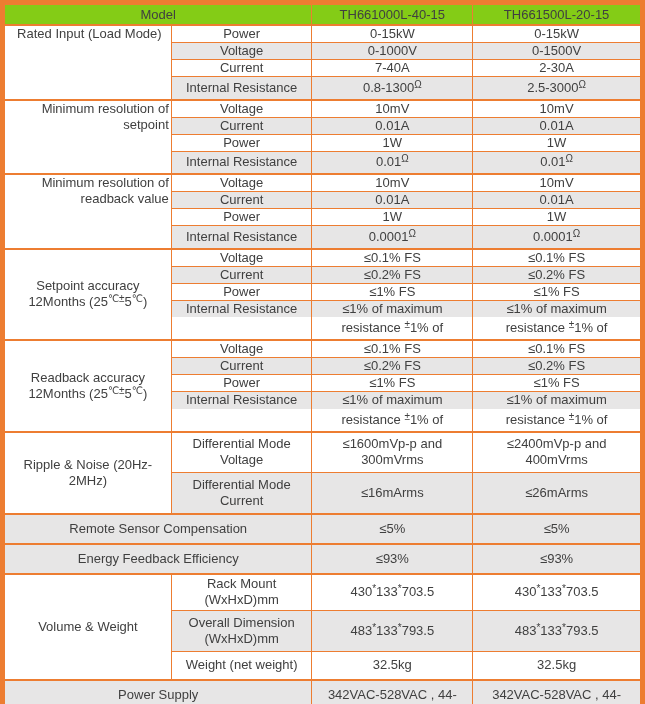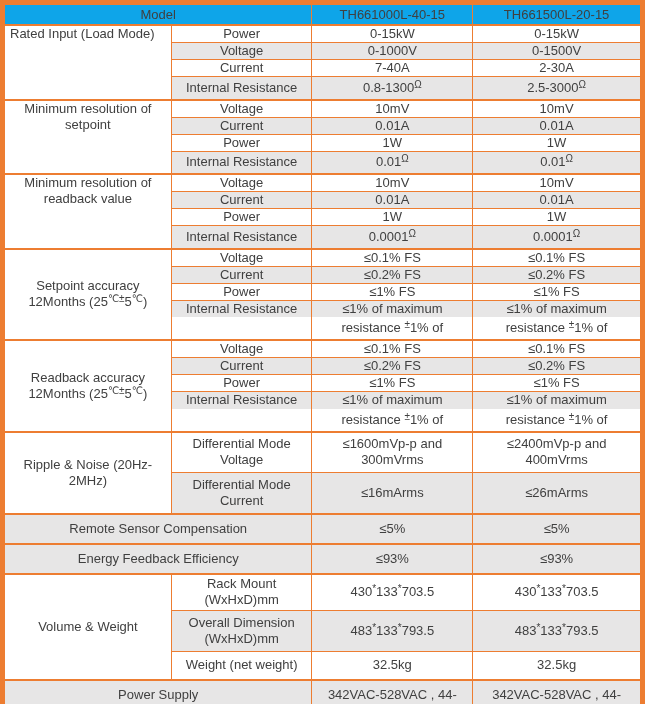--- a/index.html
+++ b/index.html
@@ -4,25 +4,25 @@
 <style>
   html,body{margin:0;padding:0;background:#ffffff;}
   body{font-family:"Liberation Sans","DejaVu Sans",sans-serif;color:#404040;}
   .frame{width:637px;border:4px solid #ED7D31;}
   table.spec{border-collapse:collapse;table-layout:fixed;width:100%;font-size:13px;}
   .spec th,.spec td{
     border:1px solid #ED7D31;
     text-align:center;vertical-align:middle;
     padding:0 2px;font-weight:normal;line-height:16px;overflow:hidden;
   }
-  .spec tr.hdr th{background:#0ea5e9;height:19px;}
+  .spec tr.hdr th{background:#84cc16;height:19px;}
   .spec tr.g td{background:#E7E6E6;}
   .spec tr.sec td, .spec tr.sec th{border-top:2px solid #ED7D31;}
-  .spec td.topv{vertical-align:top;}
-  .spec td.leftt{text-align:left;padding-left:5px;}
+  .spec td.topv{vertical-align:top;text-align:right;}
+  .spec td.leftt{text-align:center;padding-left:5px;}
   .pl{white-space:pre-line;}
   .spec sup{font-size:10px;line-height:0;vertical-align:4px;letter-spacing:0;}
   .spec tr.nbb td{border-bottom:none;}
   .spec tr.nbt td{border-top:none;}
   .h17{height:17px;} .h23{height:23px;} .h41{height:41px;}
   .h20{height:30px;} .h37{height:37px;} .h19{height:28px;}
 </style>
 </head>
 <body>
 

